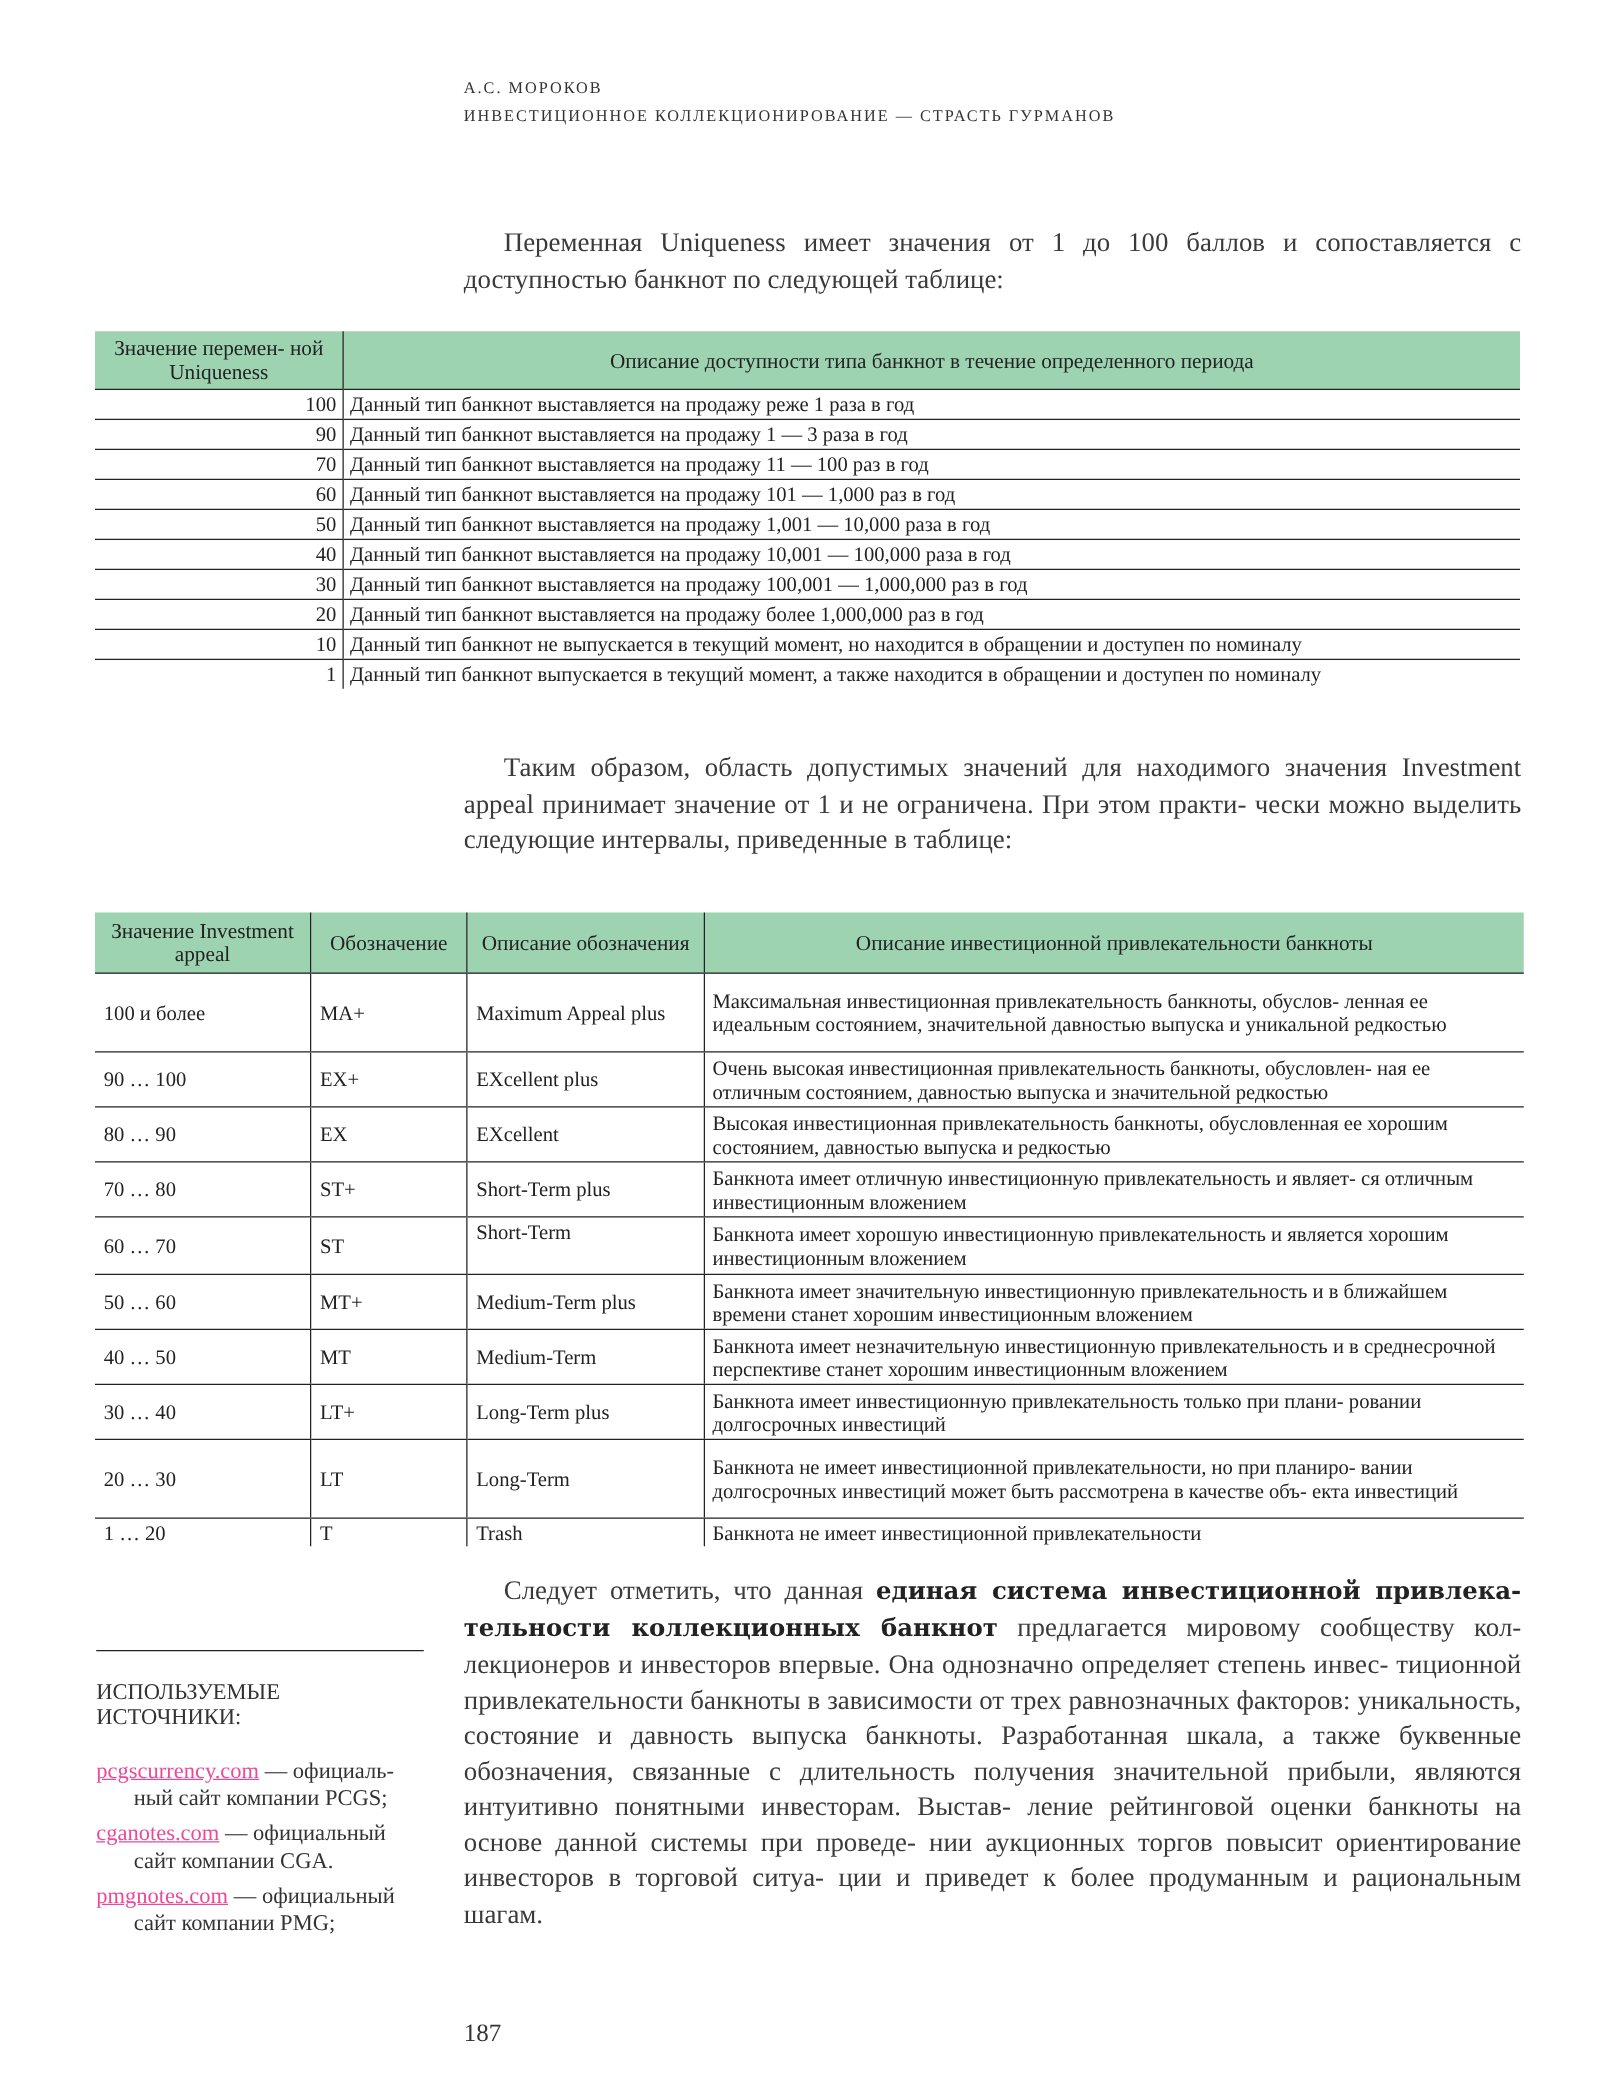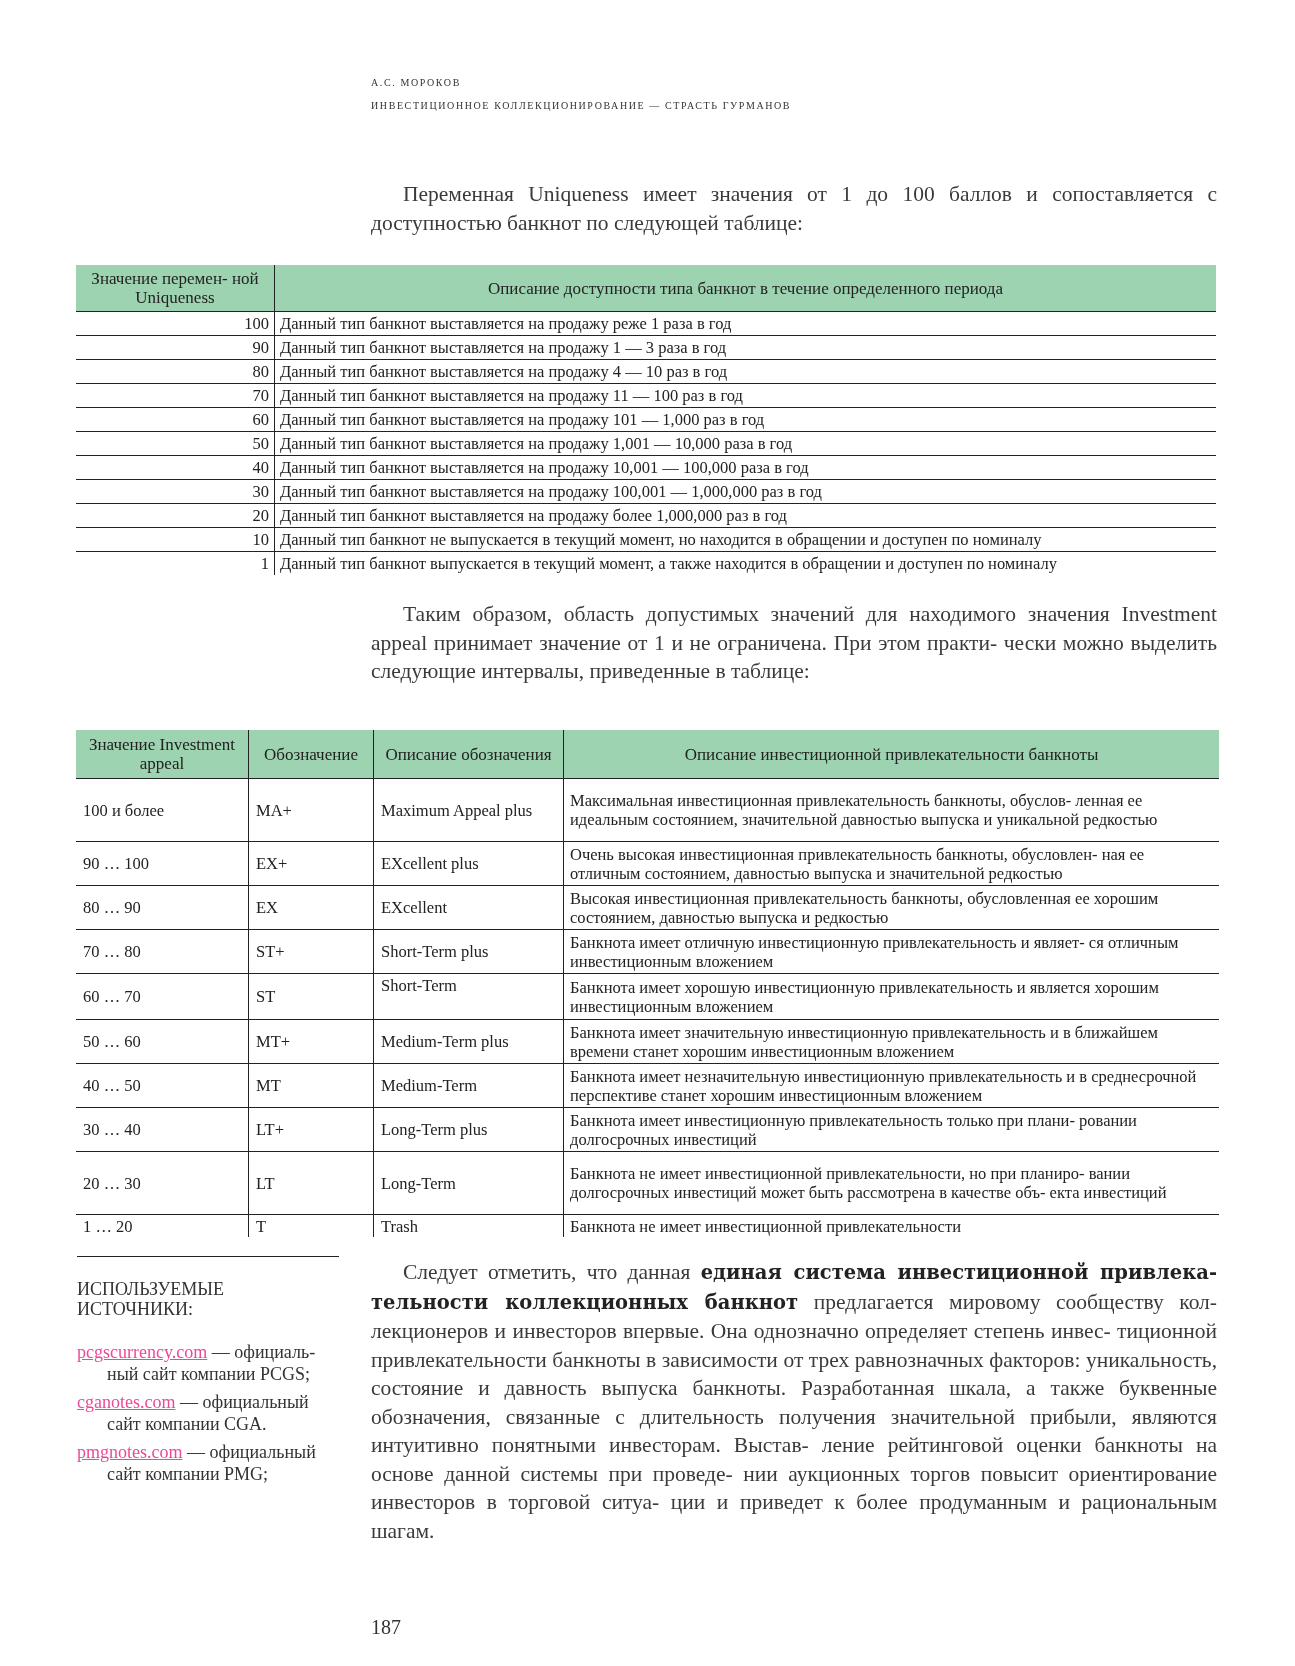--- a/index.html
+++ b/index.html
@@ -1,37 +1,37 @@
 <!DOCTYPE html>
 <html><head>
   <meta charset="utf-8">
   <style>
     html, body { margin:0; padding:0; background:#ffffff; }
     body { width:1295px; height:1666px; position:relative; overflow:hidden;
       font-family:"Liberation Serif","DejaVu Serif",serif; color:#2a2a2a; }
-    .running-head { position:absolute; left:371px; top:71px; font-size:10px; letter-spacing:1.6px; line-height:23px; color:#333; }
+    .running-head { position:absolute; left:371px; top:58px; font-size:13px; letter-spacing:1.6px; line-height:23px; color:#333; }
     .para { position:absolute; left:371px; width:846px; font-size:21.5px; line-height:28.5px; color:#3a3a3a; text-align:justify; }
     .para .indent { display:inline-block; width:32px; }
     .para b { font-family:"DejaVu Serif",serif; font-weight:bold; font-size:19.5px; color:#222; }
     table { border-collapse:collapse; position:absolute; font-size:16.5px; color:#222; }
     th { background:#9dd3b0; font-weight:normal; font-size:17px; line-height:19px; border-bottom:1.5px solid #222; }
     th + th, td + td { border-left:1.5px solid #222; }
     #tbl1 { left:76px; top:265px; width:1140px; }
     #tbl1 th { height:44px; }
     #tbl1 td { border-bottom:1.5px solid #222; height:23px; line-height:22px; padding:0 5px; }
     #tbl1 tr:last-child td { border-bottom:none; }
     #tbl1 td.num { text-align:right; width:188px; }
     #tbl2 { left:76px; top:730px; width:1143px; }
     #tbl2 th { height:46px; }
     #tbl2 td { border-bottom:1.5px solid #222; line-height:19px; padding:0 7px; vertical-align:middle; height:43px; }
     #tbl2 td.desc { padding:0 6px; }
     #tbl2 tr:last-child td { border-bottom:none; height:22px;margin-top:24px; }
     #tbl2 tr.tall td { height:62px;margin-top:20px; }
     #tbl2 tr.top3 td.lbl { vertical-align:top; padding-top:2px; }
-    .sources { position:absolute; left:77px; top:1256px; width:262px; border-top:1.5px solid #222; font-size:18px; color:#333; }
+    .sources { position:absolute; left:77px; top:1320px; width:262px; border-top:1.5px solid #222; font-size:18px; color:#333; }
     .sources h3 { font-weight:normal; font-size:18px; line-height:20px; margin:22px 0 22px 0; }
     .src { margin:0 0 6px 0; line-height:22px; padding-left:30px; text-indent:-30px; }
     .src a { color:#ec4899; text-decoration:underline; }
     .page-num { position:absolute; left:371px; top:1585px; font-size:20px; color:#333;margin-top:31px; }
   </style>
 </head>
 <body>
 
 <div class="running-head">
   <div>А.С. МОРОКОВ</div>
@@ -48,24 +48,20 @@
     </tr>
   </thead>
   <tbody id="tbl1-body">
       <tr>
         <td class="num">100</td>
         <td>Данный тип банкнот выставляется на продажу реже 1 раза в год</td>
       </tr>
       <tr>
         <td class="num">90</td>
         <td>Данный тип банкнот выставляется на продажу 1 — 3 раза в год</td>
-      </tr>
-      <tr>
-        <td class="num">80</td>
-        <td>Данный тип банкнот выставляется на продажу 4 — 10 раз в год</td>
       </tr>
       <tr>
         <td class="num">70</td>
         <td>Данный тип банкнот выставляется на продажу 11 — 100 раз в год</td>
       </tr>
       <tr>
         <td class="num">60</td>
         <td>Данный тип банкнот выставляется на продажу 101 — 1,000 раз в год</td>
       </tr>
       <tr>

